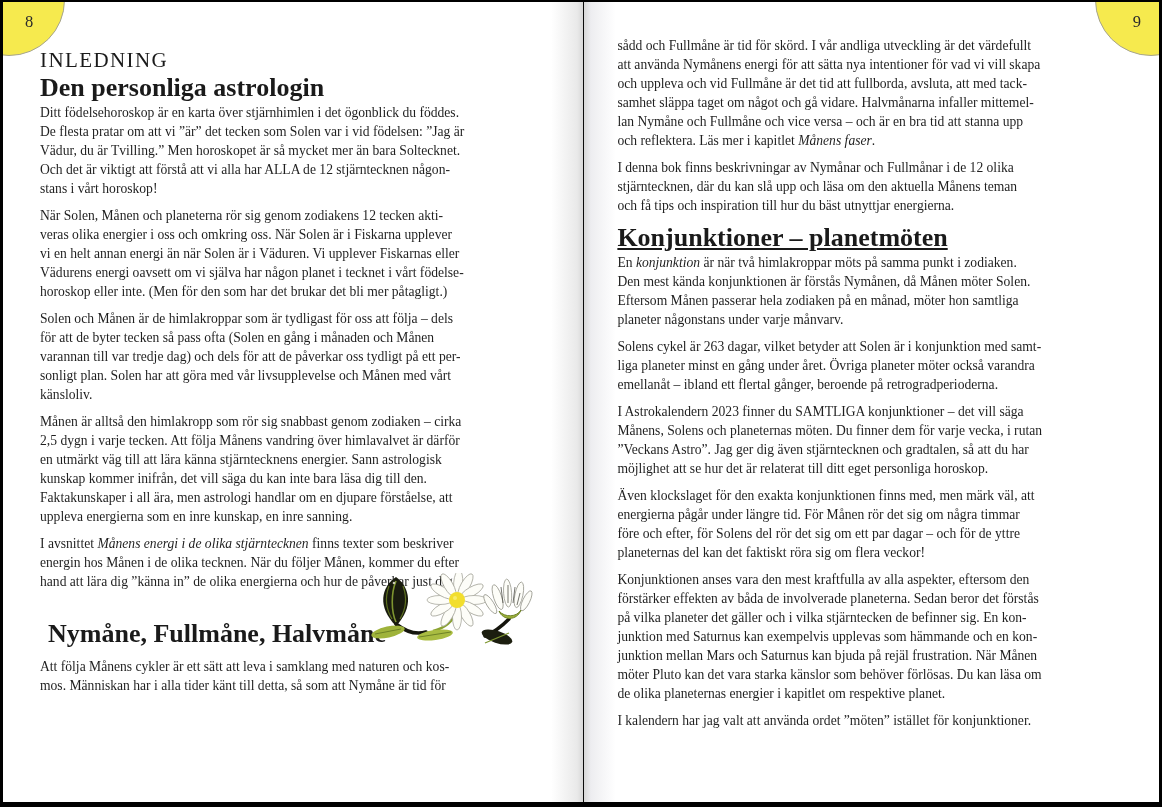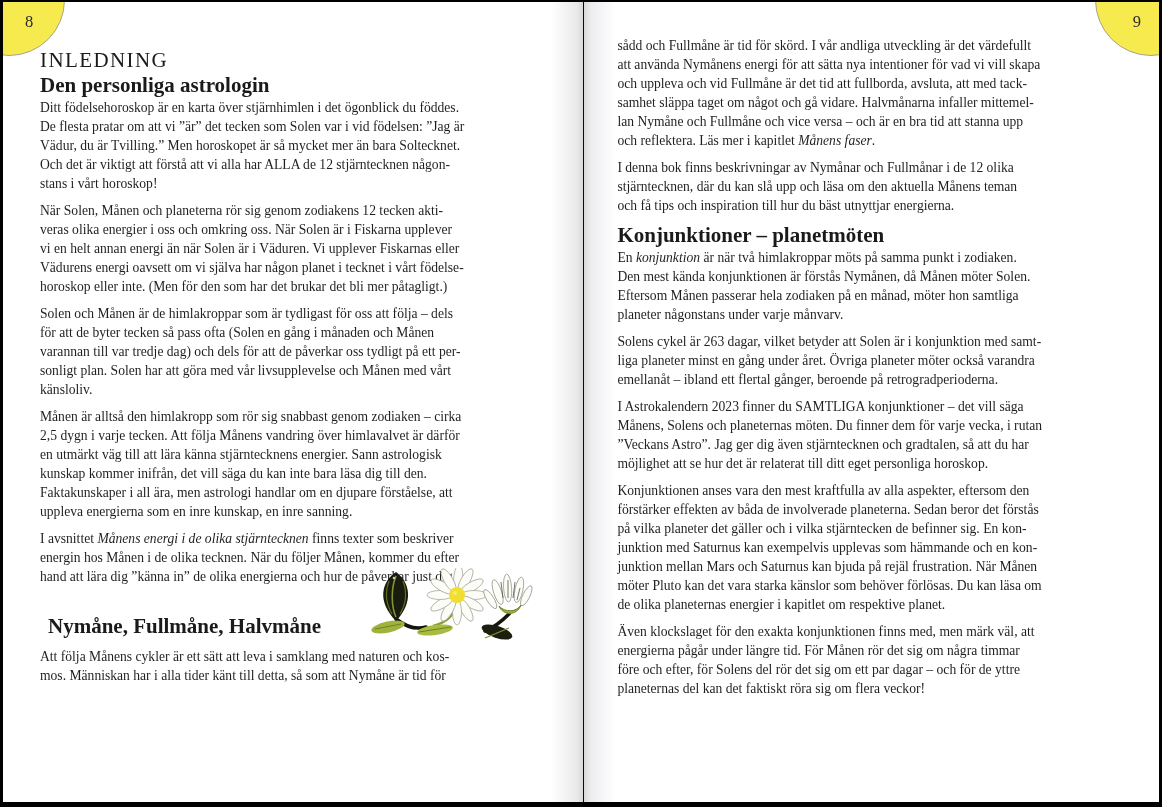--- a/index.html
+++ b/index.html
@@ -51,27 +51,27 @@
   .badge-num-left{ left:22px; top:10px; }
   .badge-num-right{ right:18px; top:10px; }
 
   h1.chapter{
     margin:46px 0 0 0;
     font-size:21px; font-weight:normal;
     letter-spacing:1.4px;
     color:#1a1a1a;
   }
   h2.section{
-    font-size:21px; font-weight:bold;
+    font-size:26px; font-weight:bold;
     color:#1a1a1a;
     margin:0;
   }
   .h-astrology{ margin:18px 0 10px 0; }
   .h-moonsigns{ margin:26px 0 11px 0; }
-  .h-conjunctions{ margin:20px 0 11px 0; }
+  .h-conjunctions{ margin:20px 0 11px 0;text-decoration:underline; }
   .phases-row{
     position:relative;
     margin:28px 0 8px 8px;
   }
   .phases-row h2{ margin:0; }
   .flowers{
     position:absolute;
     right:2px; top:-46px;
     width:175px; height:80px;
   }
@@ -207,26 +207,27 @@
 Eftersom Månen passerar hela zodiaken på en månad, möter hon samtliga
 planeter någonstans under varje månvarv.</span></p>
 
     <p class="body">Solens cykel är 263 dagar, vilket betyder att Solen är i konjunktion med samt-
 liga planeter minst en gång under året. Övriga planeter möter också varandra
 emellanåt – ibland ett flertal gånger, beroende på retrogradperioderna.</p>
     <p class="body">I Astrokalendern 2023 finner du SAMTLIGA konjunktioner – det vill säga
 Månens, Solens och planeternas möten. Du finner dem för varje vecka, i rutan
 ”Veckans Astro”. Jag ger dig även stjärntecknen och gradtalen, så att du har
 möjlighet att se hur det är relaterat till ditt eget personliga horoskop.</p>
+    <p class="body">Även klockslaget för den exakta konjunktionen finns med, men märk väl, att
+energierna pågår under längre tid. För Månen rör det sig om några timmar
+före och efter, för Solens del rör det sig om ett par dagar – och för de yttre
+planeternas del kan det faktiskt röra sig om flera veckor!</p>
     <p class="body">Konjunktionen anses vara den mest kraftfulla av alla aspekter, eftersom den
 förstärker effekten av båda de involverade planeterna. Sedan beror det förstås
 på vilka planeter det gäller och i vilka stjärntecken de befinner sig. En kon-
 junktion med Saturnus kan exempelvis upplevas som hämmande och en kon-
 junktion mellan Mars och Saturnus kan bjuda på rejäl frustration. När Månen
 möter Pluto kan det vara starka känslor som behöver förlösas. Du kan läsa om
 de olika planeternas energier i kapitlet om respektive planet.</p>
-    <p class="body">Även klockslaget för den exakta konjunktionen finns med, men märk väl, att
-energierna pågår under längre tid. För Månen rör det sig om några timmar
-före och efter, för Solens del rör det sig om ett par dagar – och för de yttre
-planeternas del kan det faktiskt röra sig om flera veckor!</p>
+    <p class="body">I kalendern har jag valt att använda ordet ”möten” istället för konjunktioner.</p>
   </div>
 
 </div>
 
 </body></html>

